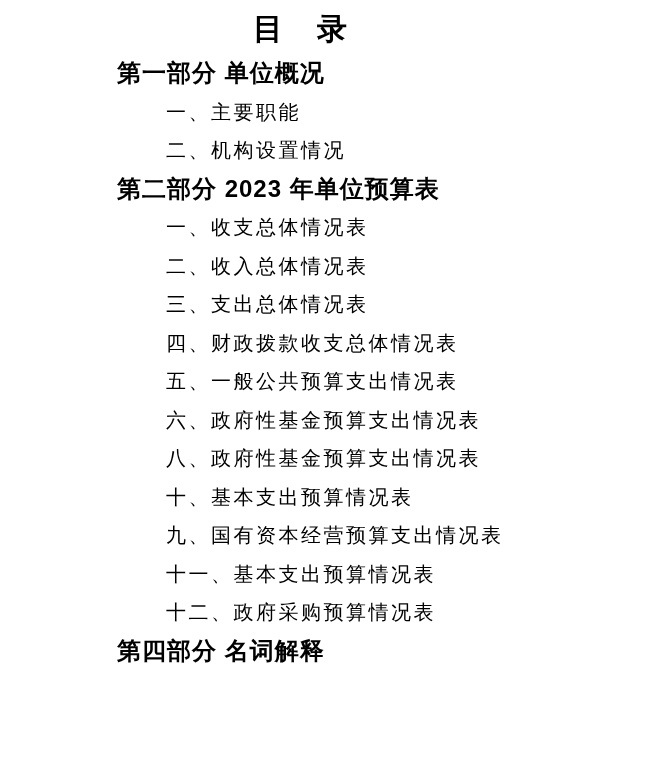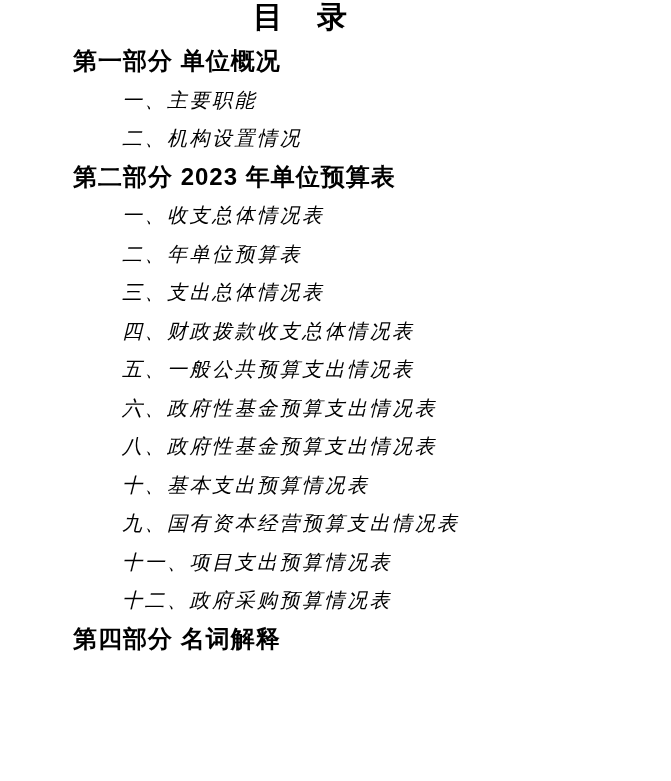--- a/index.html
+++ b/index.html
@@ -7,70 +7,70 @@
     padding: 0;
     background: #ffffff;
     color: #000000;
   }
   .page {
     position: relative;
     width: 602px;
     height: 781px;
     background: #ffffff;
     box-sizing: border-box;
-    padding-top: 0;
+    padding-top: 12px;
     overflow: hidden;
     font-family: "Liberation Sans", "DejaVu Sans", sans-serif;
   }
   .doc-title {
     text-align: center;
     font-size: 30px;
     font-weight: bold;
     line-height: 34px;
     letter-spacing: 2px;
     font-family: "Liberation Sans", "DejaVu Sans", sans-serif;
   }
   .toc {
     margin-top: 8px;
     padding-left: 73px;
+    margin-left: 44px;
   }
   .entry {
     line-height: 38.5px;
     white-space: nowrap;
   }
   .entry.part {
     font-size: 24px;
     font-weight: bold;
     letter-spacing: 1px;
     font-family: "Liberation Sans", "DejaVu Sans", sans-serif;
   }
   .entry.item {
     font-size: 20px;
     padding-left: 49px;
-    font-style: italic;
     letter-spacing: 2.5px;
     font-family: "Liberation Serif", "DejaVu Serif", serif;
   }
 </style>
 </head>
 <body>
 
 <div class="page">
   <div class="doc-title">目　录</div>
   <div class="toc">
     <div class="entry part">第一部分 单位概况</div>
     <div class="entry item">一、主要职能</div>
     <div class="entry item">二、机构设置情况</div>
     <div class="entry part">第二部分 2023 年单位预算表</div>
     <div class="entry item">一、收支总体情况表</div>
-    <div class="entry item">二、年单位预算表</div>
+    <div class="entry item">二、收入总体情况表</div>
     <div class="entry item">三、支出总体情况表</div>
     <div class="entry item">四、财政拨款收支总体情况表</div>
     <div class="entry item">五、一般公共预算支出情况表</div>
     <div class="entry item">六、政府性基金预算支出情况表</div>
     <div class="entry item">八、政府性基金预算支出情况表</div>
     <div class="entry item">十、基本支出预算情况表</div>
     <div class="entry item">九、国有资本经营预算支出情况表</div>
-    <div class="entry item">十一、项目支出预算情况表</div>
+    <div class="entry item">十一、基本支出预算情况表</div>
     <div class="entry item">十二、政府采购预算情况表</div>
     <div class="entry part">第四部分 名词解释</div>
   </div>
 </div>
 
 </body></html>

